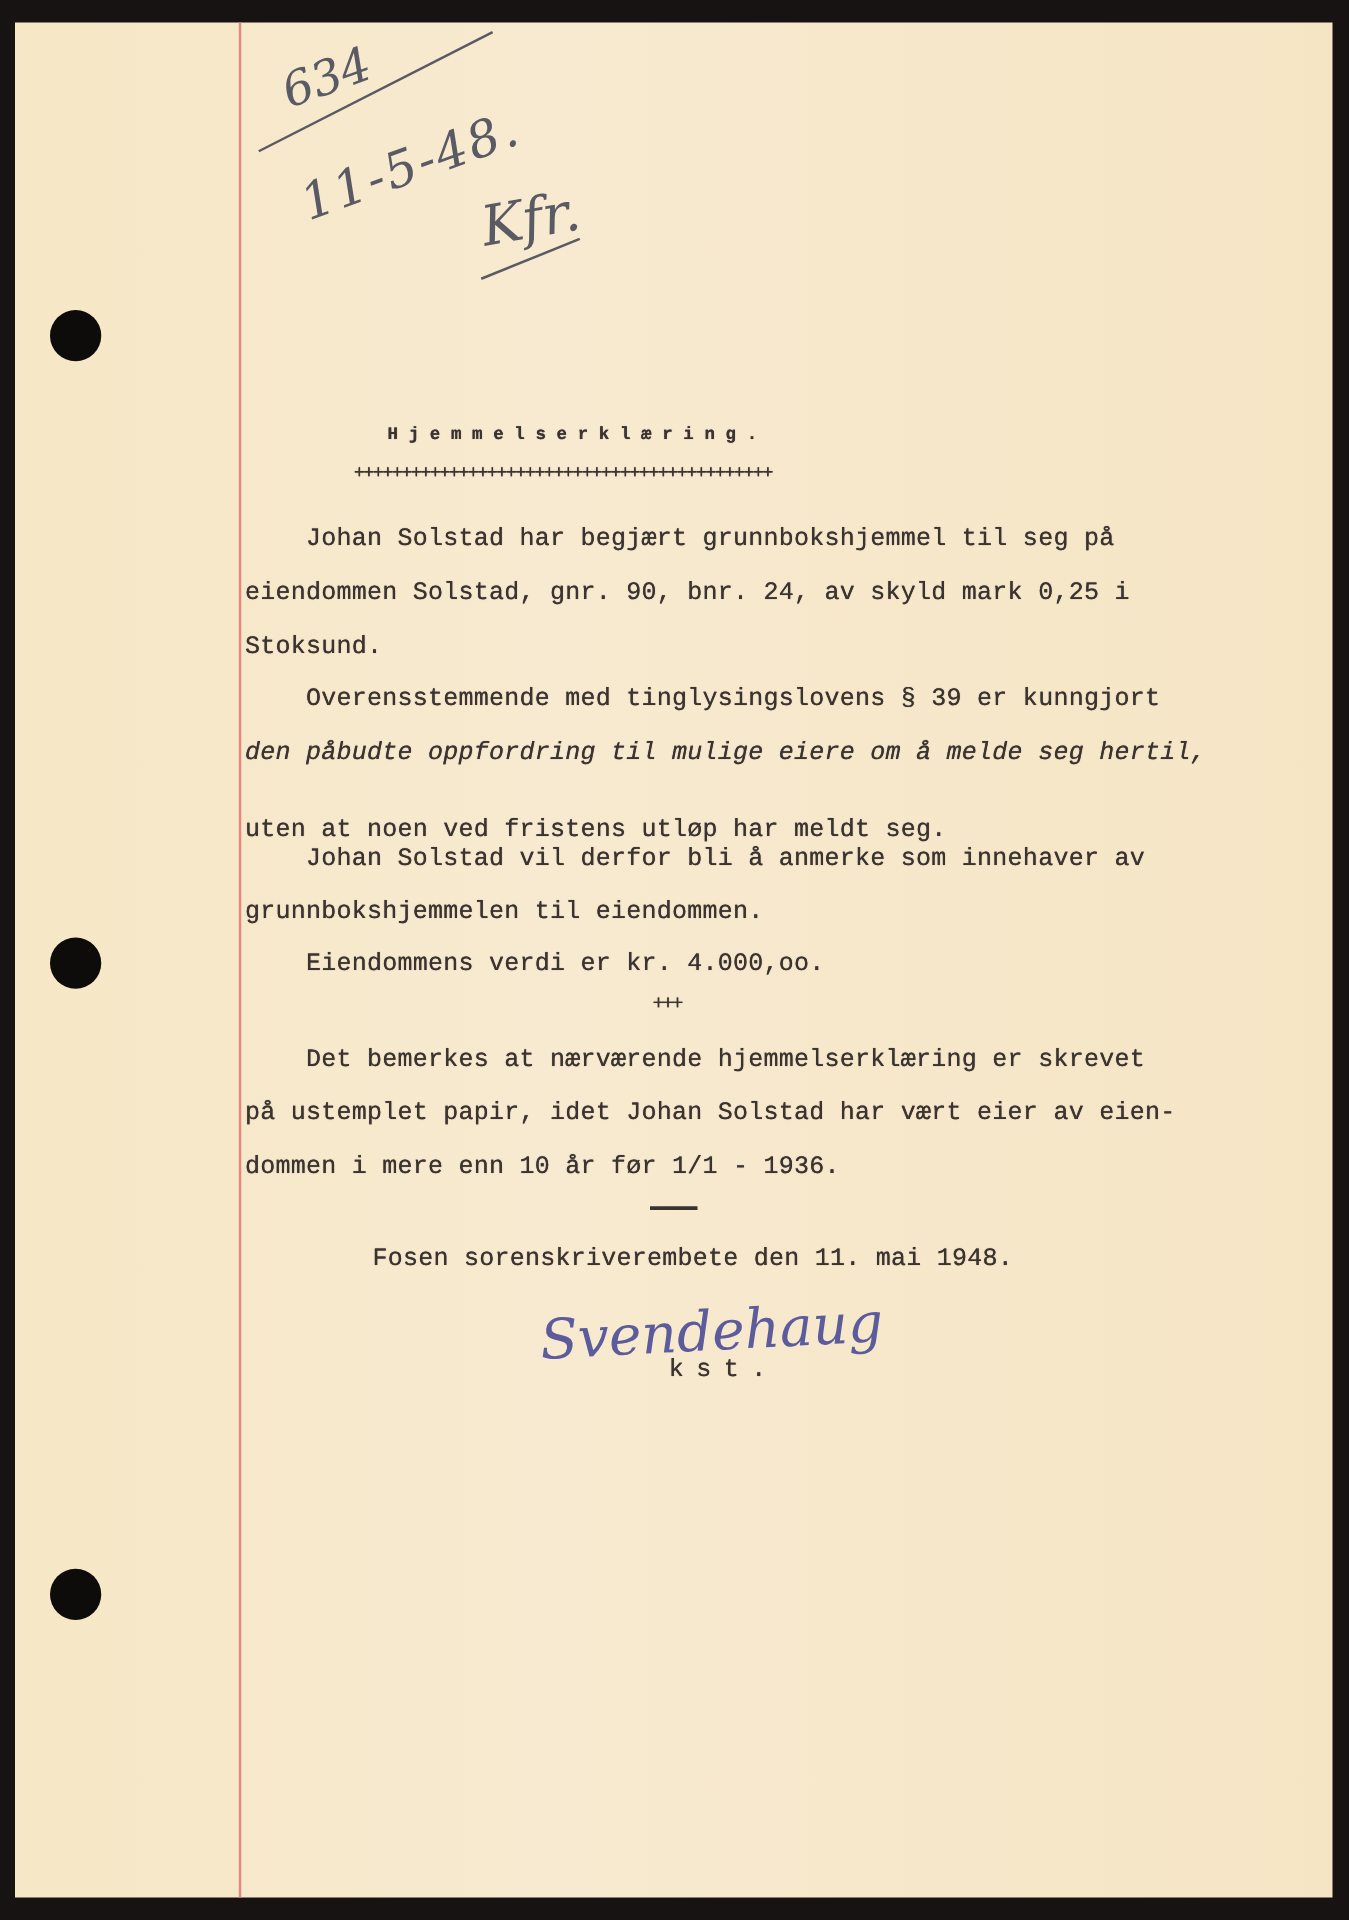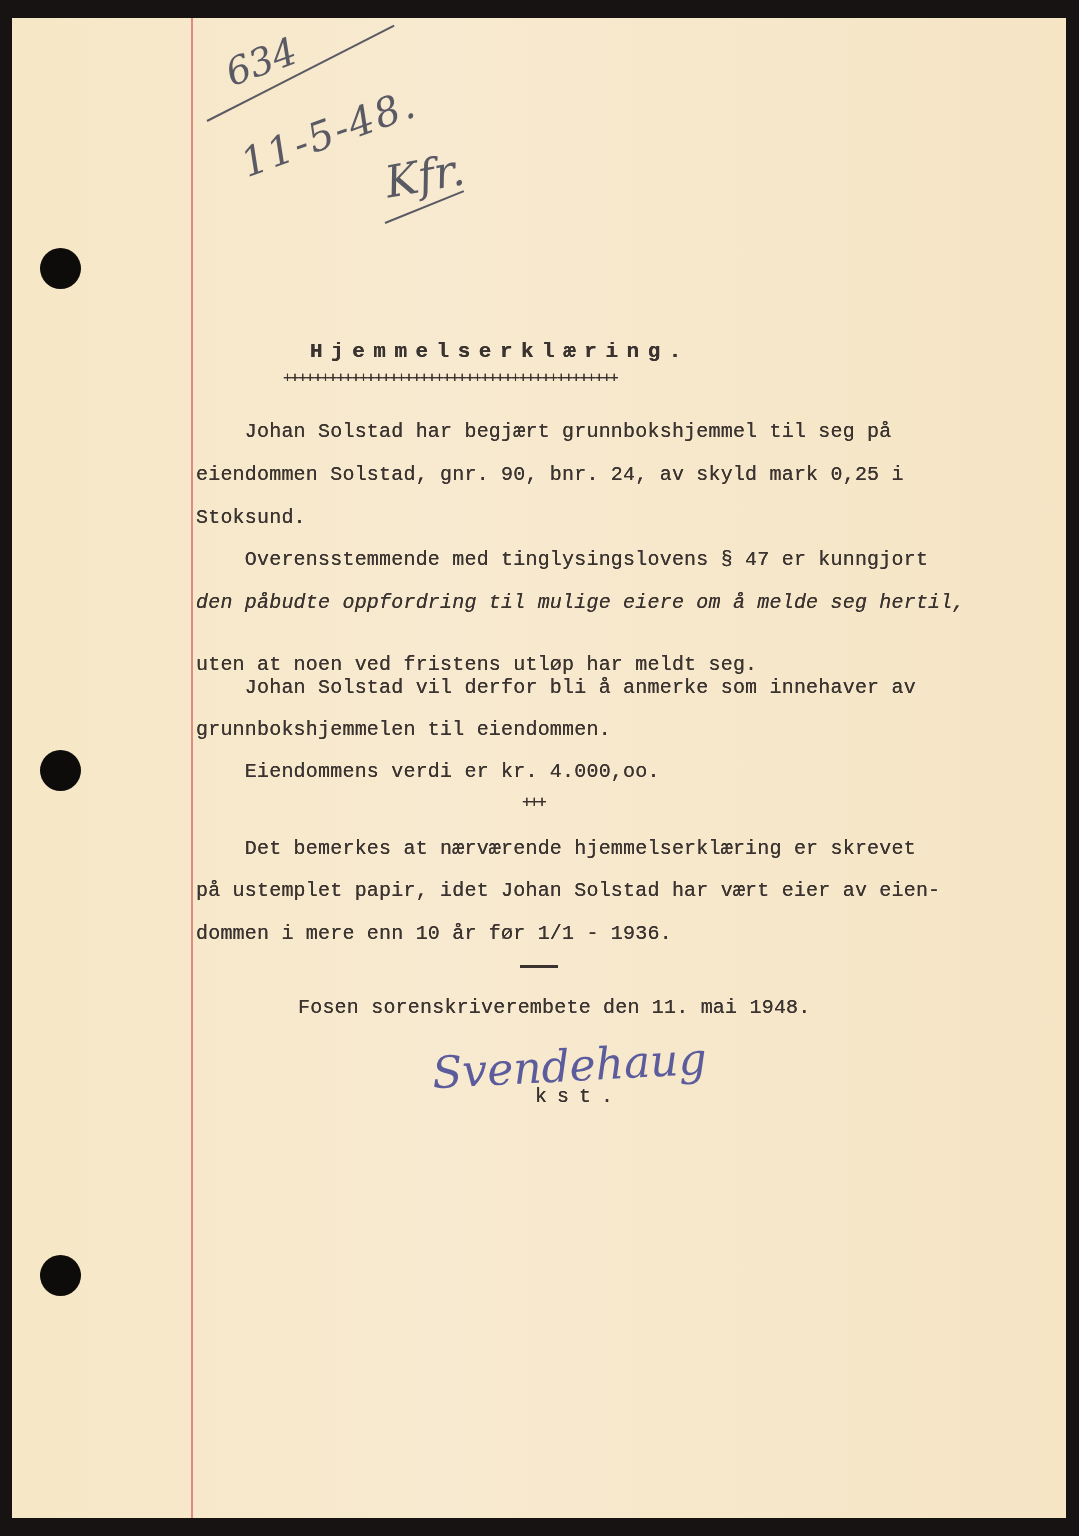--- a/index.html
+++ b/index.html
@@ -31,21 +31,21 @@
       background: #5a5a64; transform: rotate(-27deg); transform-origin: left center;
     }
     .ref-underline {
       position: absolute; left: 385px; top: 222px; width: 85px; height: 2px;
       background: #5a5a64; transform: rotate(-22deg); transform-origin: left center;
     }
     .typed {
       position: absolute; color: #3a3330; font-size: 20px; white-space: pre;
       letter-spacing: 0.2px; text-shadow: 0 0 0.6px #3a3330;
     }
-    .title { left: 310px; top: 340px; font-size: 21px; letter-spacing: 8.5px; font-weight: bold; }
+    .title { left: 310px; top: 340px; font-size: 14px; letter-spacing: 8.5px; font-weight: bold; }
     .title-rule { left: 283px; top: 370px; font-size: 15px; letter-spacing: -1.4px; }
     .sig {
       position: absolute; left: 432px; top: 1040px; color: #5c5c9c;
       font-family: "DejaVu Serif", serif; font-style: italic; font-size: 44px;
       transform: rotate(-3deg);
     }
     .kst { left: 535px; top: 1085px; letter-spacing: 10px; }
     .center-mark { left: 522px; top: 794px; font-size: 16px; letter-spacing: -2px; }
     .dash-mark {
       position: absolute; left: 520px; top: 965px; width: 38px; height: 3px; background: #3a3330;
@@ -67,21 +67,21 @@
 <div class="hw ref-initials">Kfr.</div>
 <div class="ref-underline"></div>
 
 <div class="typed title">Hjemmelserklæring.</div>
 <div class="typed title-rule">++++++++++++++++++++++++++++++++++++++++++++</div>
 
 <div class="typed" style="left:196px; top:420px;">    Johan Solstad har begjært grunnbokshjemmel til seg på</div>
 <div class="typed" style="left:196px; top:463px;">eiendommen Solstad, gnr. 90, bnr. 24, av skyld mark 0,25 i</div>
 <div class="typed" style="left:196px; top:506px;">Stoksund.</div>
 
-<div class="typed" style="left:196px; top:548px;">    Overensstemmende med tinglysingslovens § 47 er kunngjort</div>
+<div class="typed" style="left:196px; top:548px;">    Overensstemmende med tinglysingslovens § 39 er kunngjort</div>
 <div class="typed" style="left:196px; top:591px;font-style:italic;">den påbudte oppfordring til mulige eiere om å melde seg hertil,</div>
 <div class="typed" style="left:196px; top:633px;margin-top:20px;">uten at noen ved fristens utløp har meldt seg.</div>
 
 <div class="typed" style="left:196px; top:676px;">    Johan Solstad vil derfor bli å anmerke som innehaver av</div>
 <div class="typed" style="left:196px; top:718px;">grunnbokshjemmelen til eiendommen.</div>
 
 <div class="typed" style="left:196px; top:760px;text-align:center;">    Eiendommens verdi er kr. 4.000,oo.</div>
 
 <div class="typed center-mark">+++</div>
 

